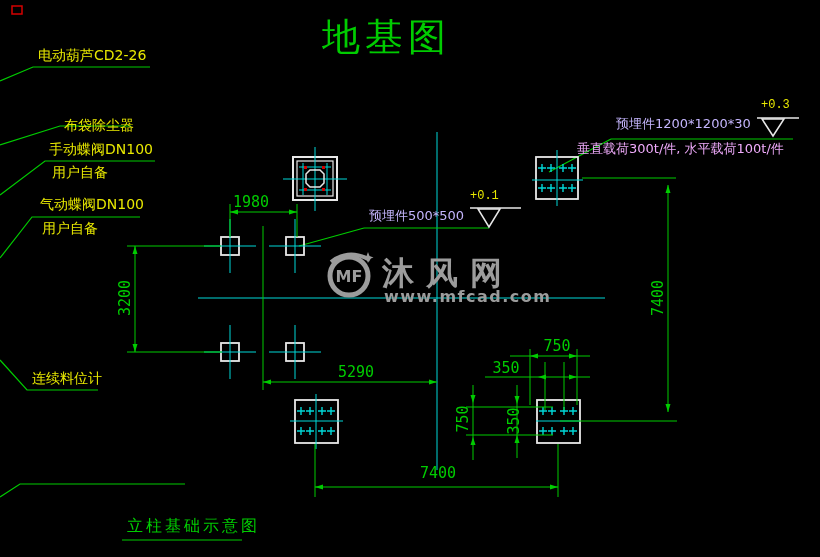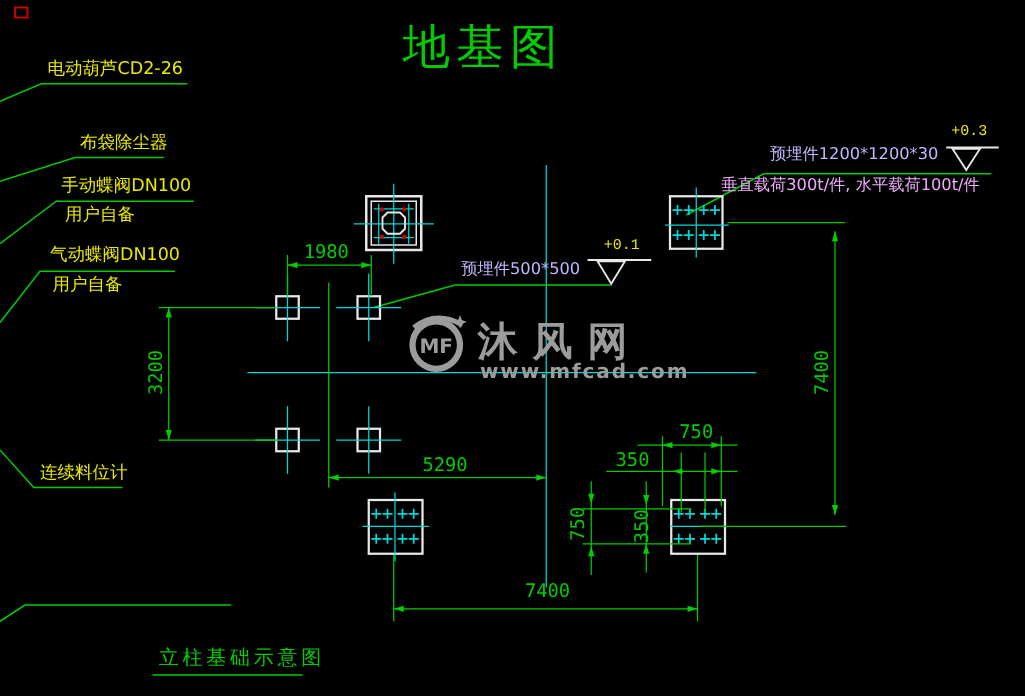--- a/index.html
+++ b/index.html
@@ -174,37 +174,37 @@
       <line x1="470" y1="208" x2="521" y2="208"></line>
       <polygon points="478,209 500,209 489,227"></polygon>
       <line x1="757" y1="118" x2="799" y2="118"></line>
       <polygon points="762,119 784,119 773,136"></polygon>
     </g>
   </svg>
 
   <div class="txt title-main" style="left:322px;top:18px">地基图</div>
 
   <div class="txt lbl" style="left:38px;top:48px">电动葫芦CD2-26</div>
-  <div class="txt lbl" style="left:64px;top:107px">布袋除尘器</div>
+  <div class="txt lbl" style="left:64px;top:118px">布袋除尘器</div>
   <div class="txt lbl" style="left:49px;top:142px">手动蝶阀DN100</div>
   <div class="txt lbl" style="left:52px;top:165px">用户自备</div>
   <div class="txt lbl" style="left:40px;top:197px">气动蝶阀DN100</div>
   <div class="txt lbl" style="left:42px;top:221px">用户自备</div>
   <div class="txt lbl" style="left:32px;top:371px">连续料位计</div>
 
   <div class="txt caption" style="left:127px;top:518px">立柱基础示意图</div>
 
   <div class="txt ann" style="left:369px;top:209px">预埋件500*500</div>
-  <div class="txt level" style="left:483px;top:190px">+0.1</div>
+  <div class="txt level" style="left:470px;top:190px">+0.1</div>
 
   <div class="txt ann" style="left:616px;top:117px">预埋件1200*1200*30</div>
   <div class="txt loads" style="left:577px;top:142px">垂直载荷300t/件, 水平载荷100t/件</div>
   <div class="txt level" style="left:761px;top:99px">+0.3</div>
 
-  <div class="txt dim" style="left:261px;top:202px">1980</div>
+  <div class="txt dim" style="left:251px;top:202px">1980</div>
   <div class="txt dim rot" style="left:125px;top:298px">3200</div>
   <div class="txt dim" style="left:356px;top:372px">5290</div>
   <div class="txt dim" style="left:438px;top:473px">7400</div>
   <div class="txt dim rot" style="left:658px;top:298px">7400</div>
   <div class="txt dim" style="left:557px;top:346px">750</div>
   <div class="txt dim" style="left:506px;top:368px">350</div>
   <div class="txt dim rot" style="left:463px;top:419px">750</div>
   <div class="txt dim rot" style="left:514px;top:421px">350</div>
 
   <div class="wm">

